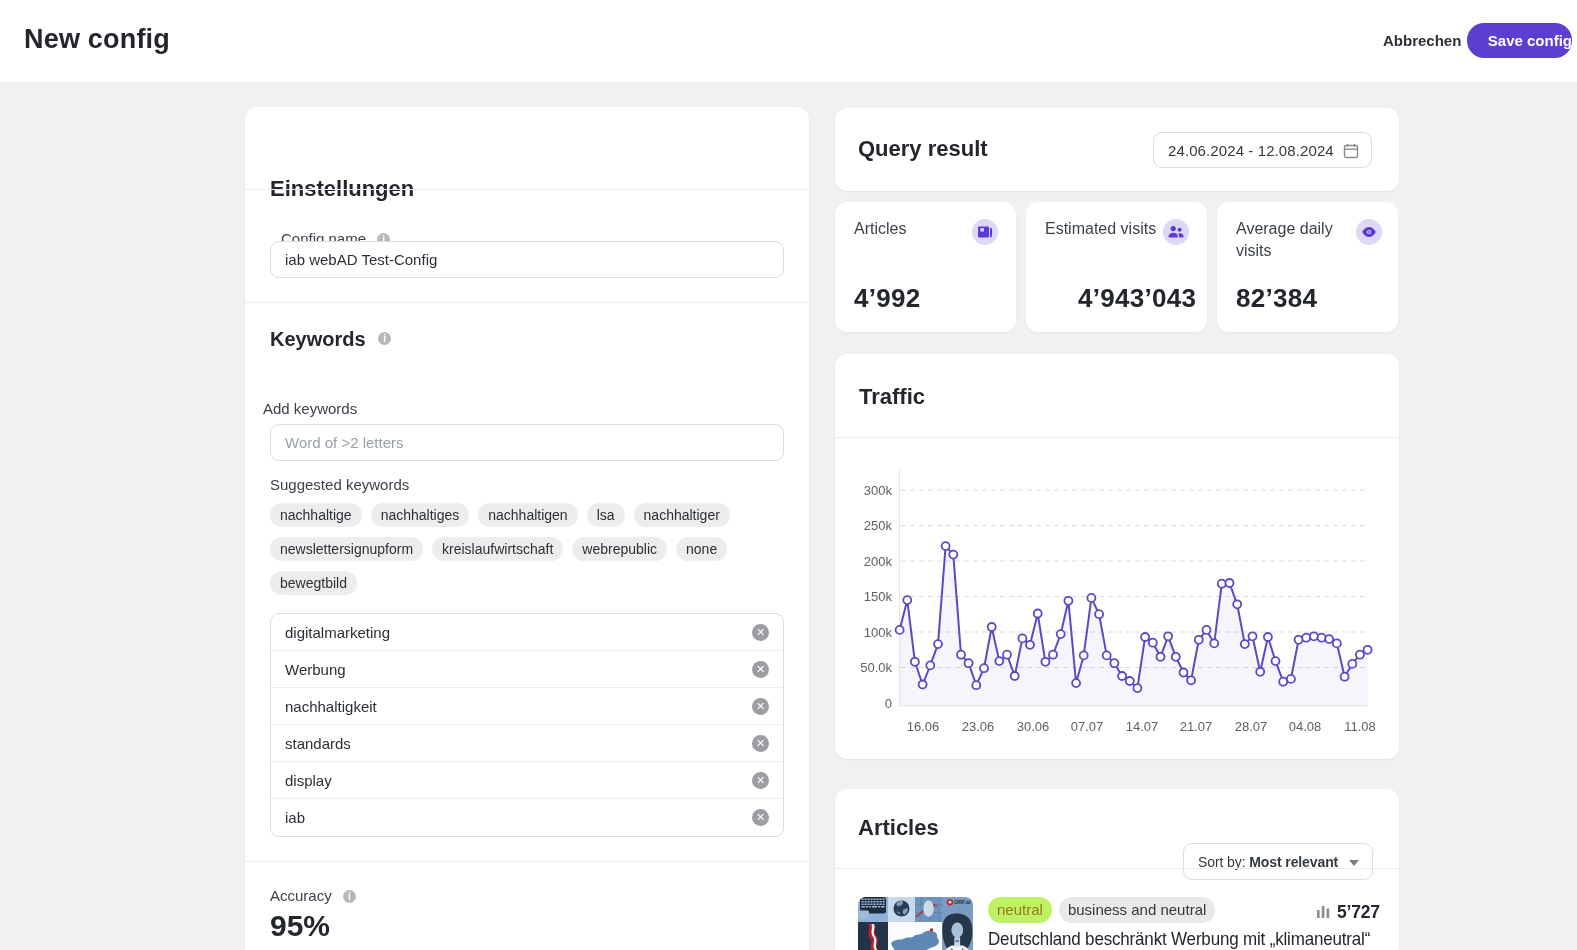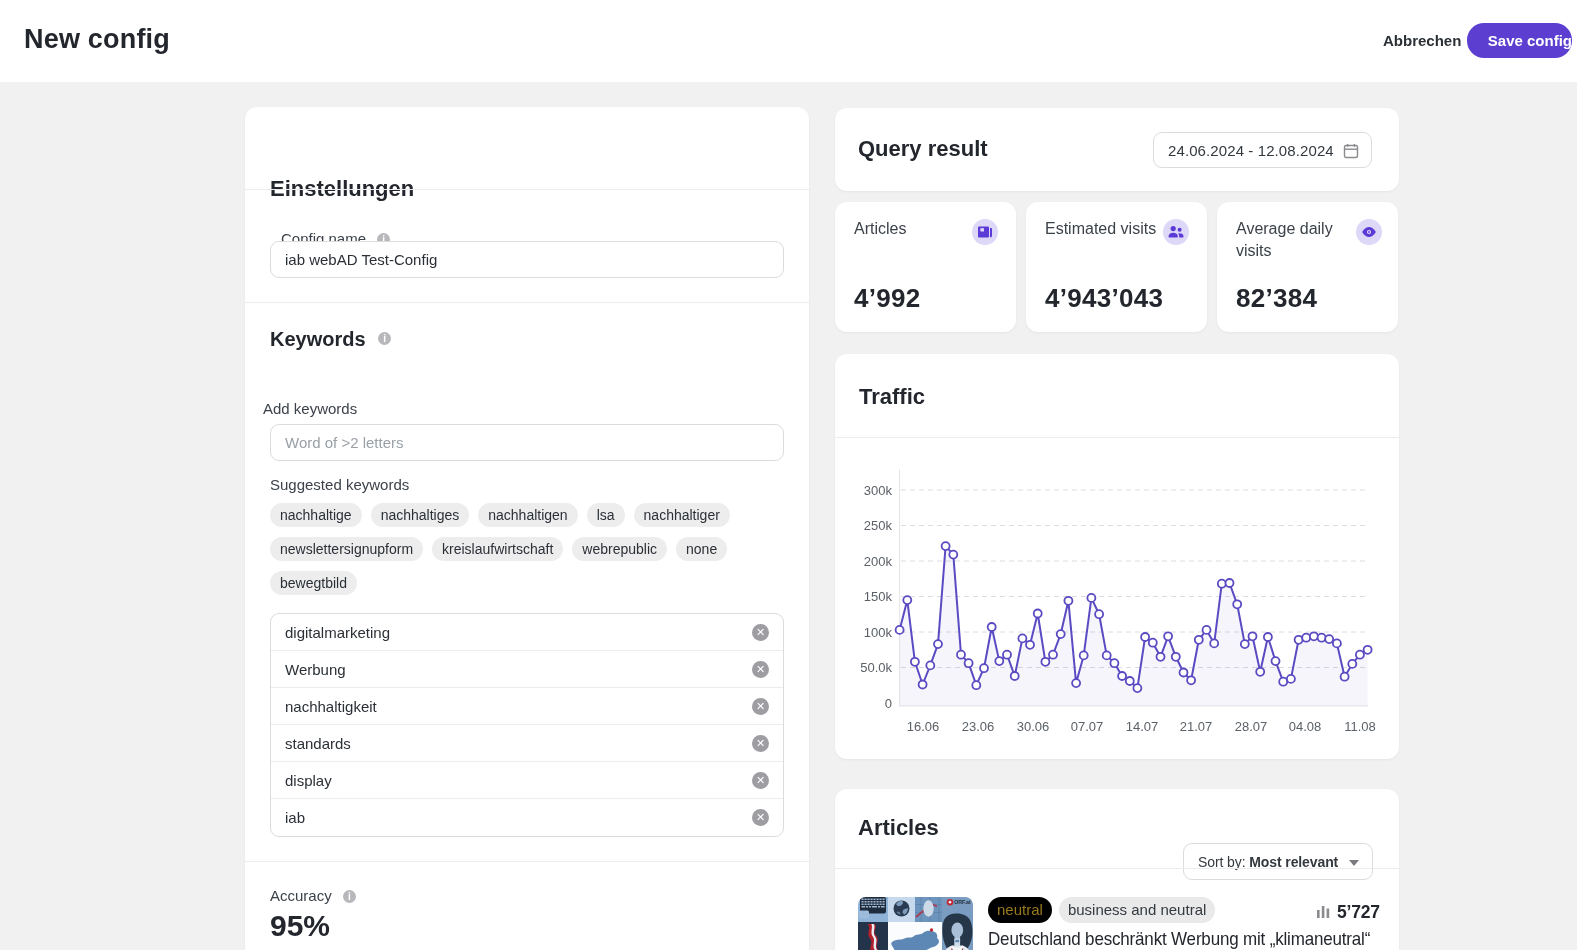--- a/index.html
+++ b/index.html
@@ -31,21 +31,21 @@
 .datebtn { position:absolute; left:318px; top:24px; width:219px; height:36px; border:1px solid #dcdcdf; border-radius:9px; background:#fff; }
 .datebtn span { position:absolute; left:14px; top:9px; font-size:15px; color:#33393f; letter-spacing:0.1px; }
 .statcard { position:absolute; top:202px; width:181px; height:130px; background:#fff; border-radius:12px; box-shadow:0 1px 3px rgba(20,20,40,0.05); }
 .stat-lbl { position:absolute; left:17px; top:218px; font-size:16px; color:#3c424a; line-height:22px; }
 .stat-num { position:absolute; left:17px; top:283px; font-size:26px; font-weight:700; color:#23272d; letter-spacing:0.3px; }
 .iconcircle { position:absolute; top:219px; width:26px; height:26px; border-radius:50%; background:#ded8f8; }
 .t-card { left:835px; top:354px; width:564px; height:405px; }
 .a-card { left:835px; top:789px; width:564px; height:260px; }
 .sortbtn { position:absolute; left:348px; top:22px; width:190px; height:37px; border:1px solid #dcdcdf; border-radius:9px;margin-top:32px; }
 .tag { display:inline-block; height:26px; line-height:26px; border-radius:13px; padding:0 9px; font-size:15px; margin-right:7px; }
-.tag-y { background:#000000; color:#97791f; }
+.tag-y { background:#bef264; color:#97791f; }
 .tag-g { background:#e9e9ea; color:#33393f; }
 </style>
 </head>
 <body>
 <div class="page">
   <div class="header">
     <h1>New config</h1>
     <div class="hdr-cancel">Abbrechen</div>
     <div class="hdr-save">Save config</div>
   </div>
@@ -89,21 +89,21 @@
     </div>
   </div>
 
   <div class="statcard" style="left:835px;"></div>
   <div class="statcard" style="left:1026px;"></div>
   <div class="statcard" style="left:1217px;"></div>
   <div class="stat-lbl" style="left:854px;">Articles</div>
   <div class="stat-lbl" style="left:1045px;">Estimated visits</div>
   <div class="stat-lbl" style="left:1236px;width:106px;">Average daily visits</div>
   <div class="stat-num" style="left:854px;text-align:right;">4’992</div>
-  <div class="stat-num" style="left:1045px;">4’943’043</div>
+  <div class="stat-num" style="left:1078px;">4’943’043</div>
   <div class="stat-num" style="left:1236px;">82’384</div>
   <div class="iconcircle" style="left:972px;">
       <svg style="position:absolute;left:5px;top:5px;" width="16" height="16" viewBox="0 0 16 16">
         <path fill="#5b3ad6" d="M2 2.5 h9 a1 1 0 0 1 1 1 v9 a1 1 0 0 1 -1 1 h-9 a1 1 0 0 1 -1-1 v-9 a1 1 0 0 1 1-1 z M3.5 4.5 v3 h3.5 v-3 z M13 4 h1.2 a0.8 0.8 0 0 1 0.8 0.8 v7 a1.6 1.6 0 0 1 -1.6 1.6 l-0.4 -0.9 z"></path>
         <rect x="3.6" y="4.3" width="3" height="2.6" fill="#ded8f8"></rect>
       </svg>
     </div>
   <div class="iconcircle" style="left:1163px;">
       <svg style="position:absolute;left:4px;top:5px;" width="18" height="16" viewBox="0 0 18 16">
         <g fill="#5b3ad6">

